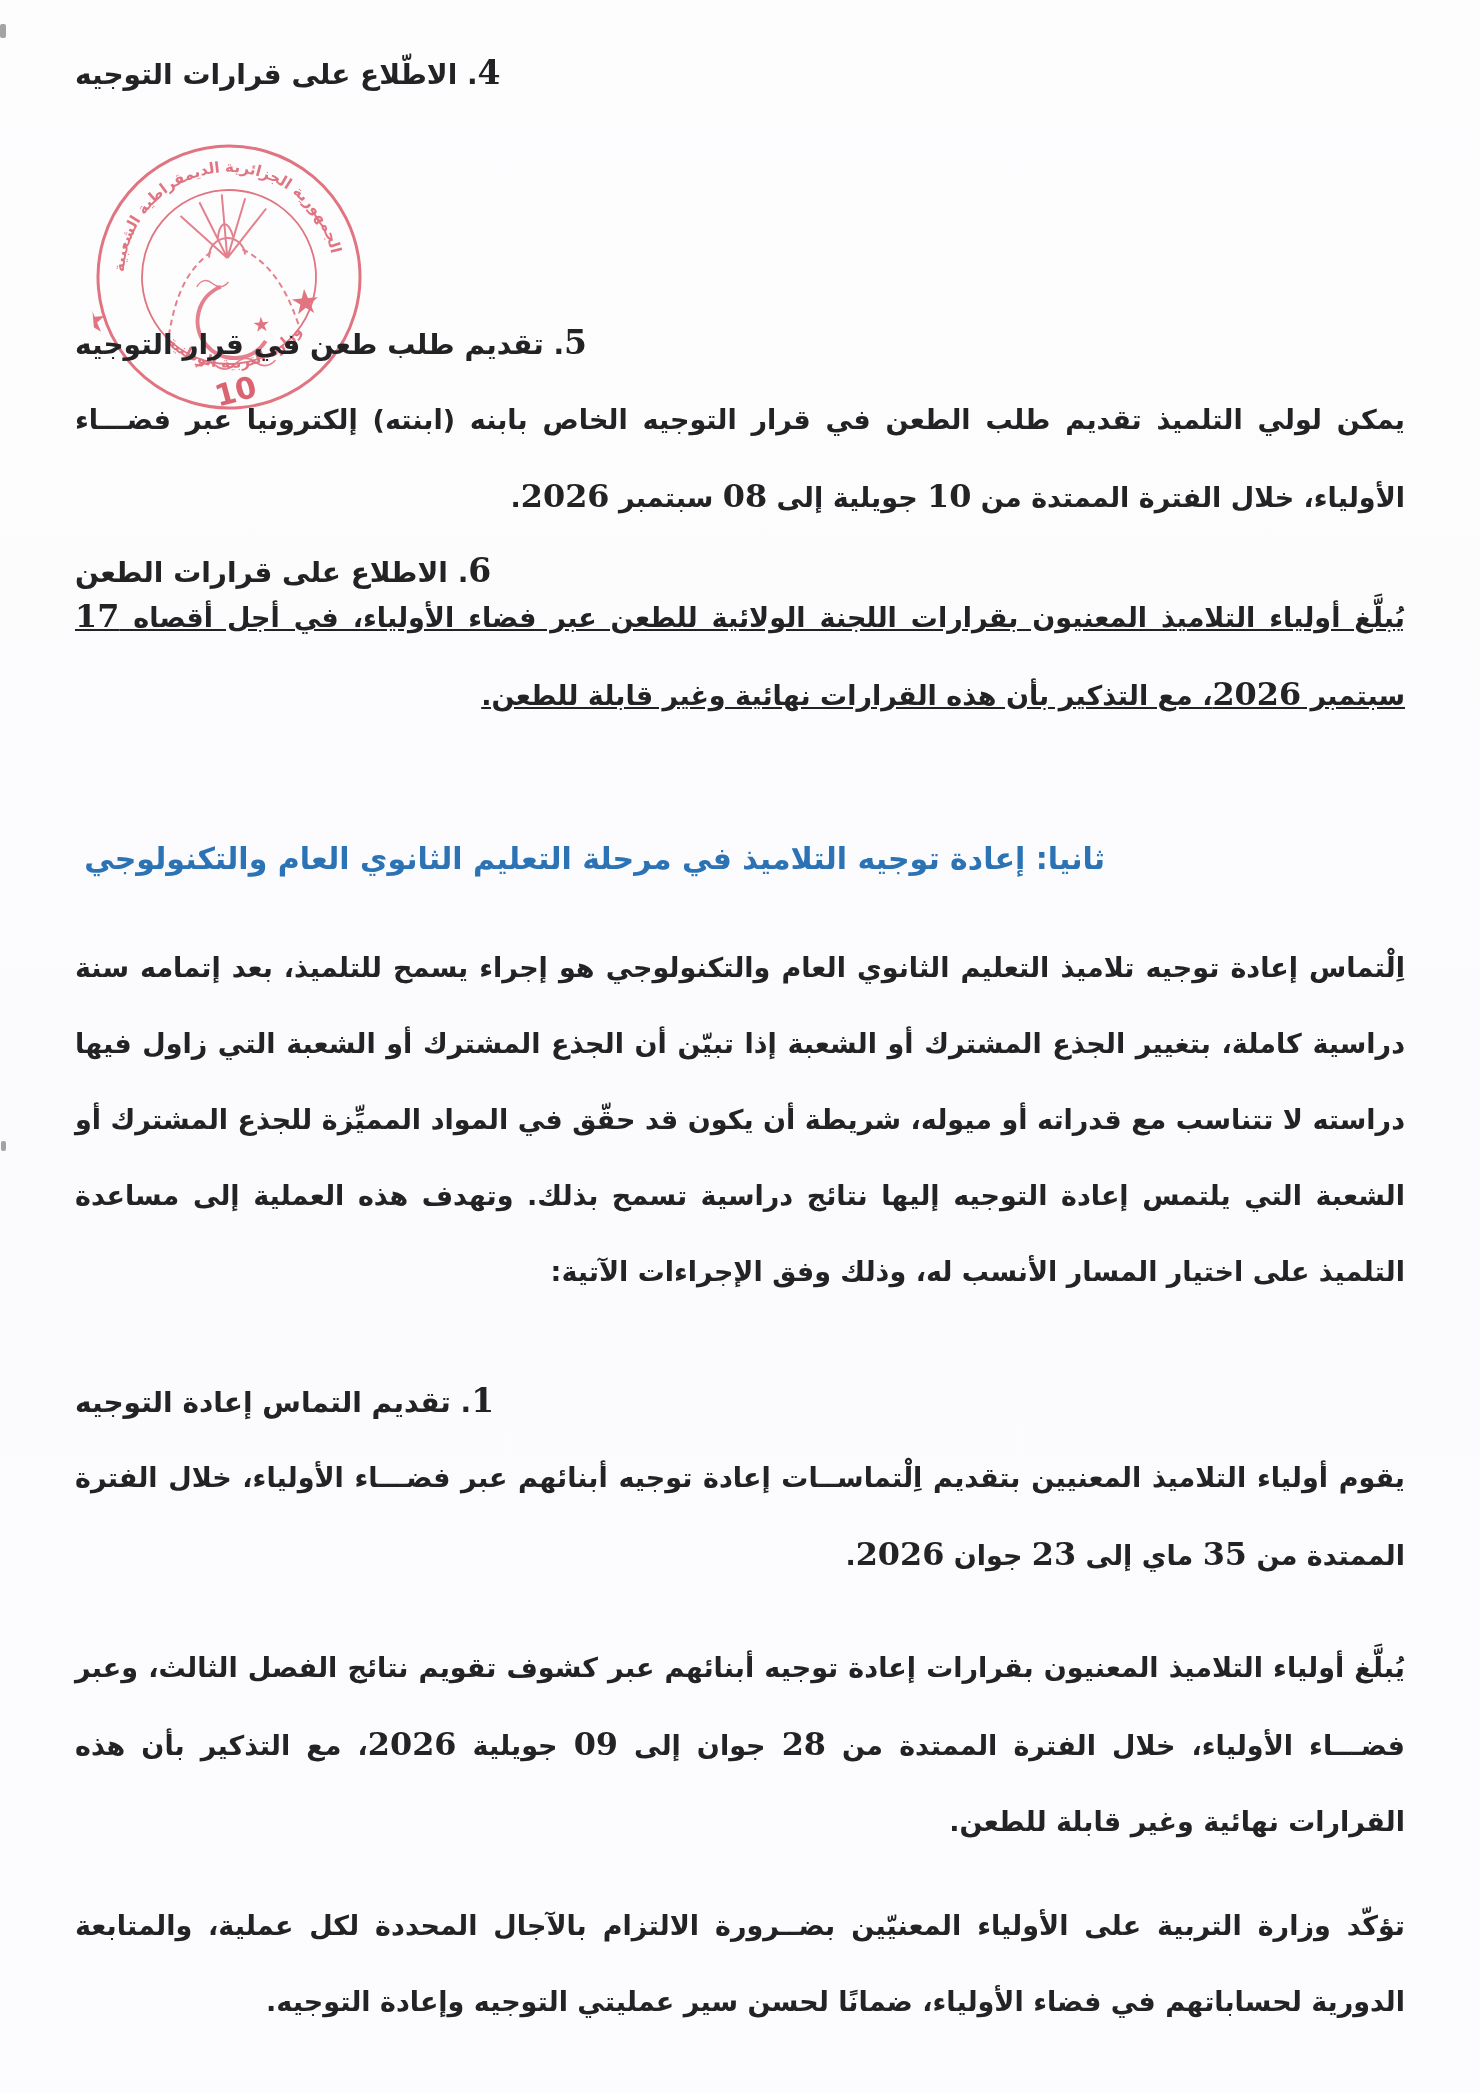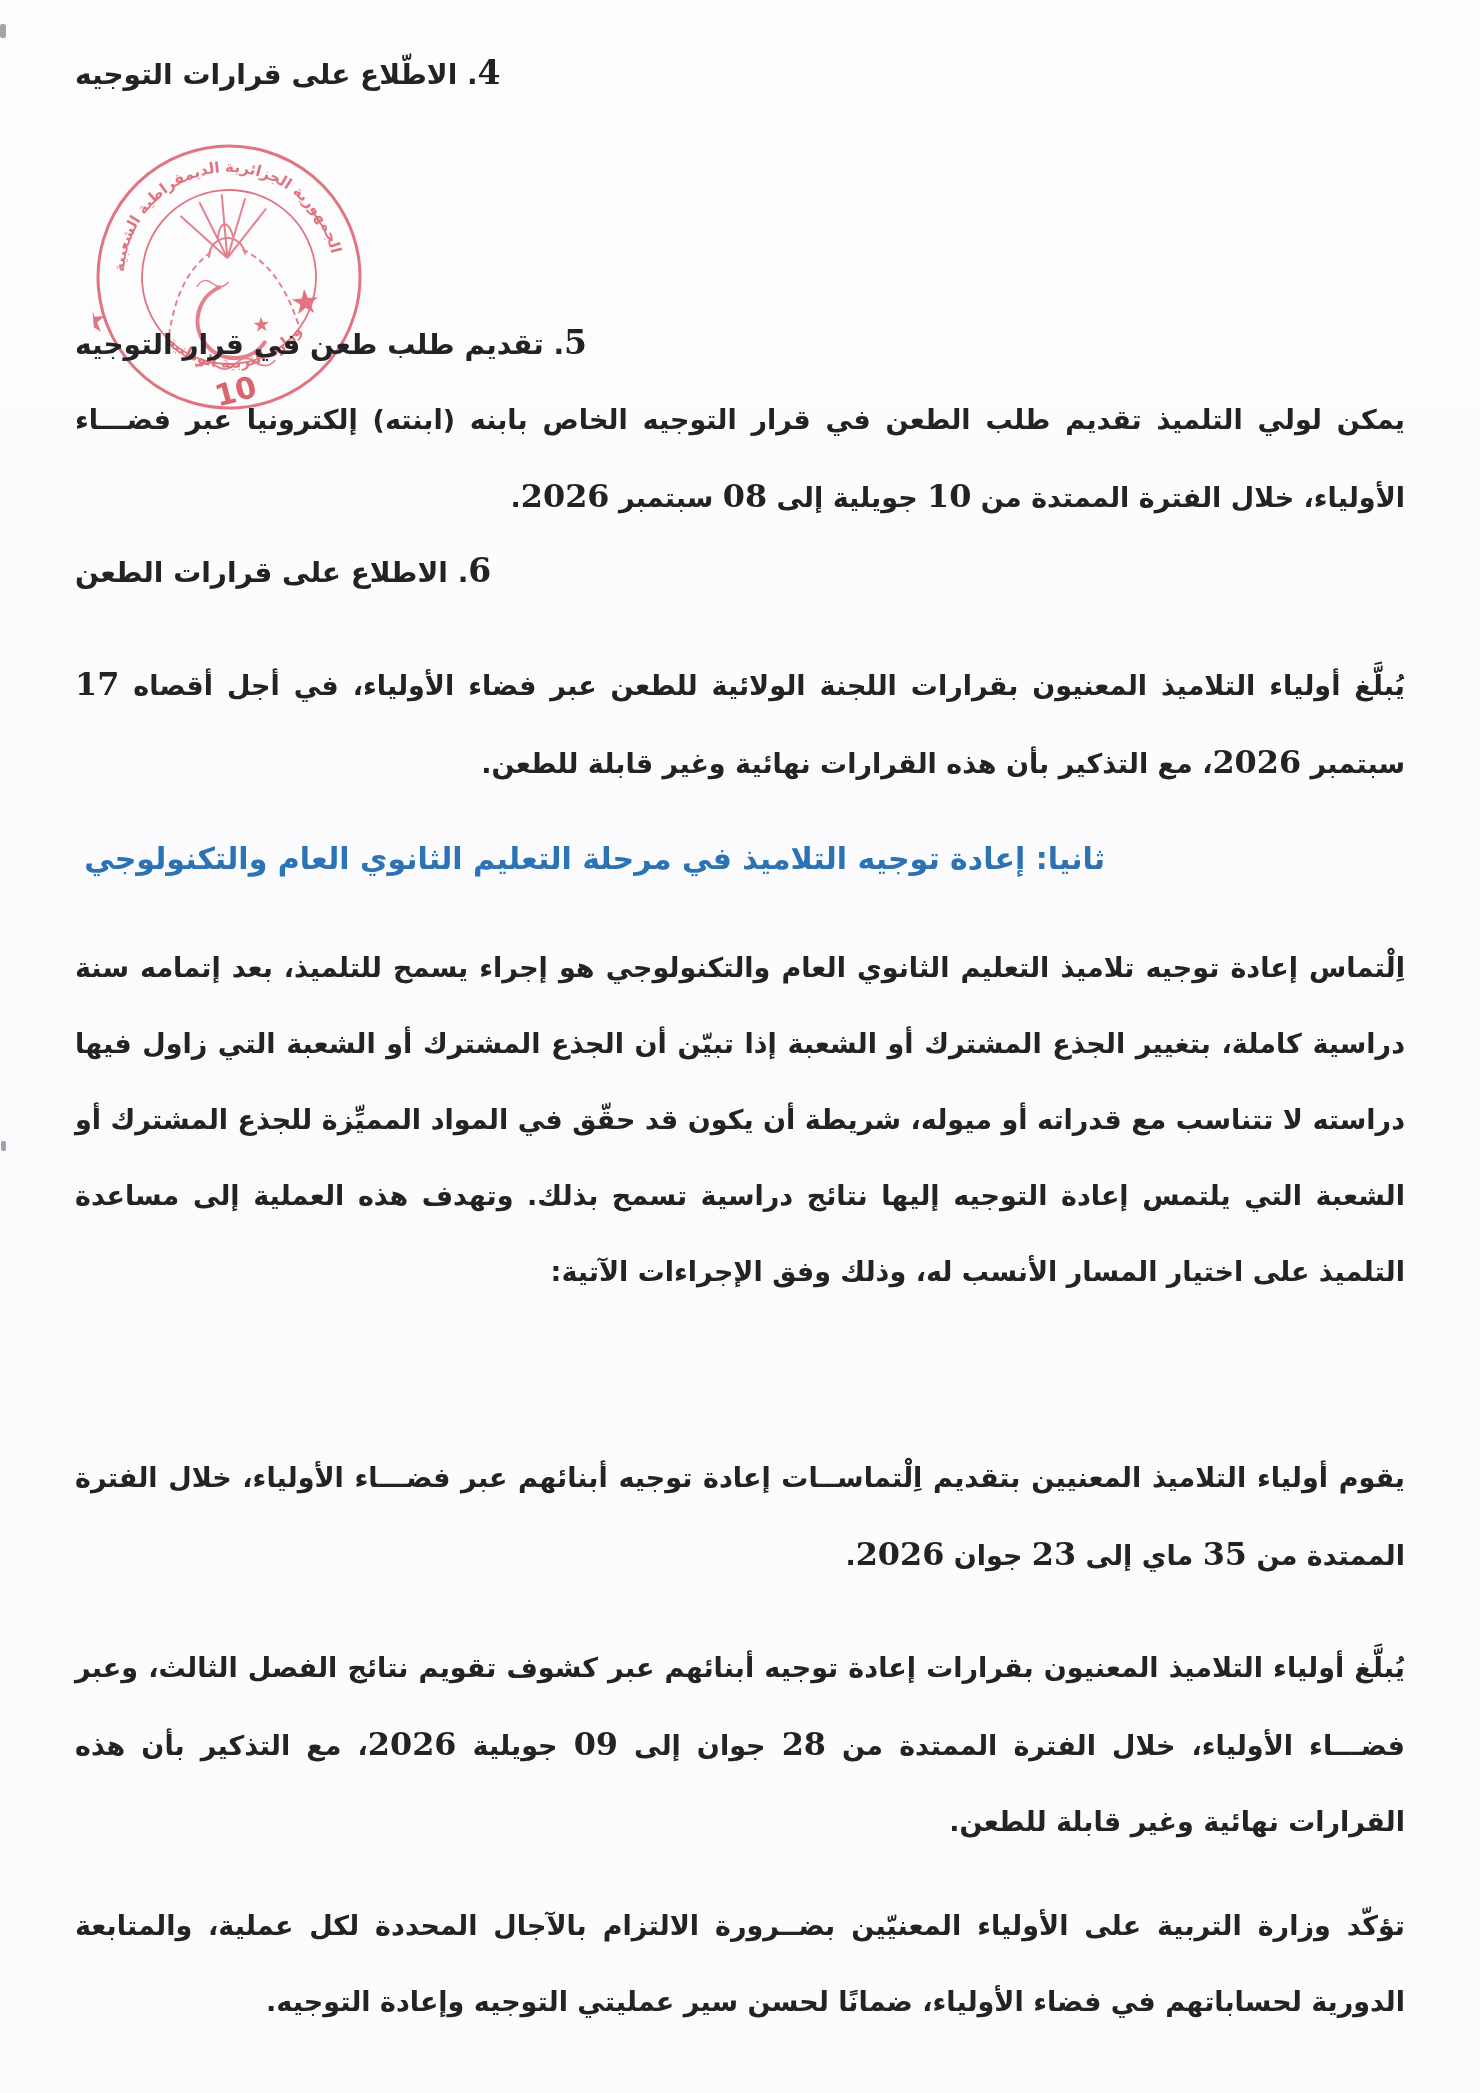--- a/index.html
+++ b/index.html
@@ -73,26 +73,27 @@
     <text x="176" y="196" font-size="20" fill="#df6270">★</text>
     <text x="158" y="260" transform="rotate(-10 158 260)" font-size="30" font-weight="bold" fill="#d94f5c">10</text>
   </svg>
 
   <div class="sec heading" style="top:52px;"><span class="num">4</span>. الاطّلاع على قرارات التوجيه</div>
 
   <div class="sec heading" style="top:322px;"><span class="num">5</span>. تقديم طلب طعن في قرار التوجيه</div>
   <div class="sec para" style="top:382px;">يمكن لولي التلميذ تقديم طلب الطعن في قرار التوجيه الخاص بابنه (ابنته) إلكترونيا عبر فضـــاء الأولياء، خلال الفترة الممتدة من <span class="num">10</span> جويلية إلى <span class="num">08</span> سبتمبر <span class="num">2026</span>.</div>
 
   <div class="sec heading" style="top:550px;"><span class="num">6</span>. الاطلاع على قرارات الطعن</div>
-  <div class="sec para" style="top:646px;">يُبلَّغ أولياء التلاميذ المعنيون بقرارات اللجنة الولائية للطعن عبر فضاء الأولياء، في أجل أقصاه <span class="num">17</span> سبتمبر <span class="num">2026</span>، مع التذكير بأن هذه القرارات نهائية وغير قابلة للطعن.</div>
+  <div class="sec para" style="top:578px;text-decoration:underline;">يُبلَّغ أولياء التلاميذ المعنيون بقرارات اللجنة الولائية للطعن عبر فضاء الأولياء، في أجل أقصاه <span class="num">17</span> سبتمبر <span class="num">2026</span>، مع التذكير بأن هذه القرارات نهائية وغير قابلة للطعن.</div>
 
   <div class="sec blue-heading" style="top:836px;margin-left:40px;">ثانيا: إعادة توجيه التلاميذ في مرحلة التعليم الثانوي العام والتكنولوجي</div>
 
   <div class="sec para" style="top:930px;">اِلْتماس إعادة توجيه تلاميذ التعليم الثانوي العام والتكنولوجي هو إجراء يسمح للتلميذ، بعد إتمامه سنة دراسية كاملة، بتغيير الجذع المشترك أو الشعبة إذا تبيّن أن الجذع المشترك أو الشعبة التي زاول فيها دراسته لا تتناسب مع قدراته أو ميوله، شريطة أن يكون قد حقّق في المواد المميِّزة للجذع المشترك أو الشعبة التي يلتمس إعادة التوجيه إليها نتائج دراسية تسمح بذلك. وتهدف هذه العملية إلى مساعدة التلميذ على اختيار المسار الأنسب له، وذلك وفق الإجراءات الآتية:</div>
 
+  <div class="sec heading" style="top:1380px;"><span class="num">1</span>. تقديم التماس إعادة التوجيه</div>
   <div class="sec para" style="top:1440px;">يقوم أولياء التلاميذ المعنيين بتقديم اِلْتماســات إعادة توجيه أبنائهم عبر فضـــاء الأولياء، خلال الفترة الممتدة من <span class="num">35</span> ماي إلى <span class="num">23</span> جوان <span class="num">2026</span>.</div>
 
   <div class="sec para" style="top:1630px;">يُبلَّغ أولياء التلاميذ المعنيون بقرارات إعادة توجيه أبنائهم عبر كشوف تقويم نتائج الفصل الثالث، وعبر فضـــاء الأولياء، خلال الفترة الممتدة من <span class="num">28</span> جوان إلى <span class="num">09</span> جويلية <span class="num">2026</span>، مع التذكير بأن هذه القرارات نهائية وغير قابلة للطعن.</div>
 
   <div class="sec para" style="top:1888px;">تؤكّد وزارة التربية على الأولياء المعنيّين بضــرورة الالتزام بالآجال المحددة لكل عملية، والمتابعة الدورية لحساباتهم في فضاء الأولياء، ضمانًا لحسن سير عمليتي التوجيه وإعادة التوجيه.</div>
 
   <div class="speck" style="left:0;top:24px;width:6px;height:14px;"></div>
   <div class="speck" style="left:1px;top:1141px;width:5px;height:10px;"></div>
 
 </div>

